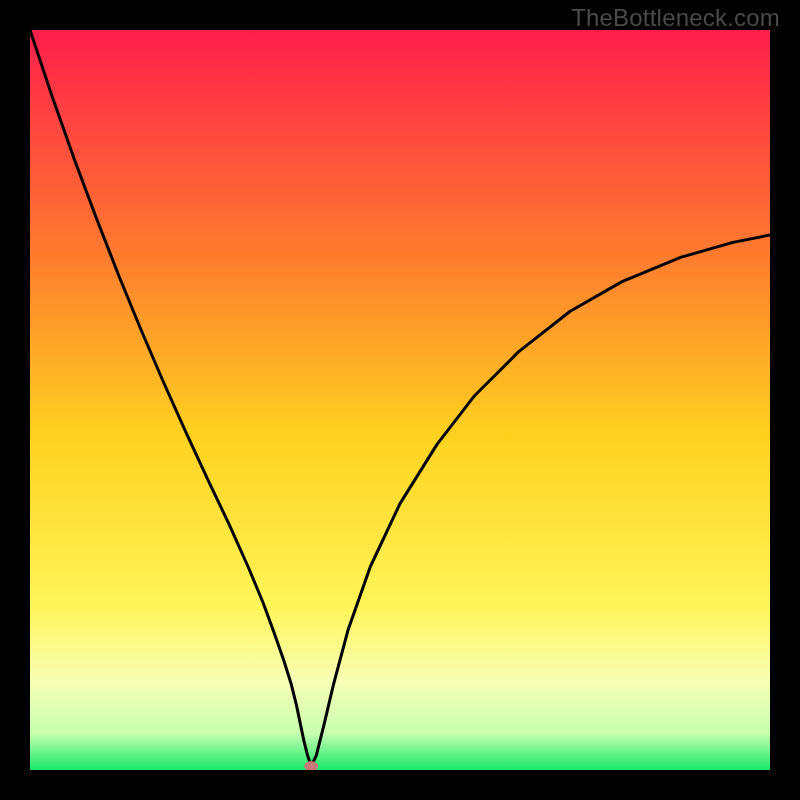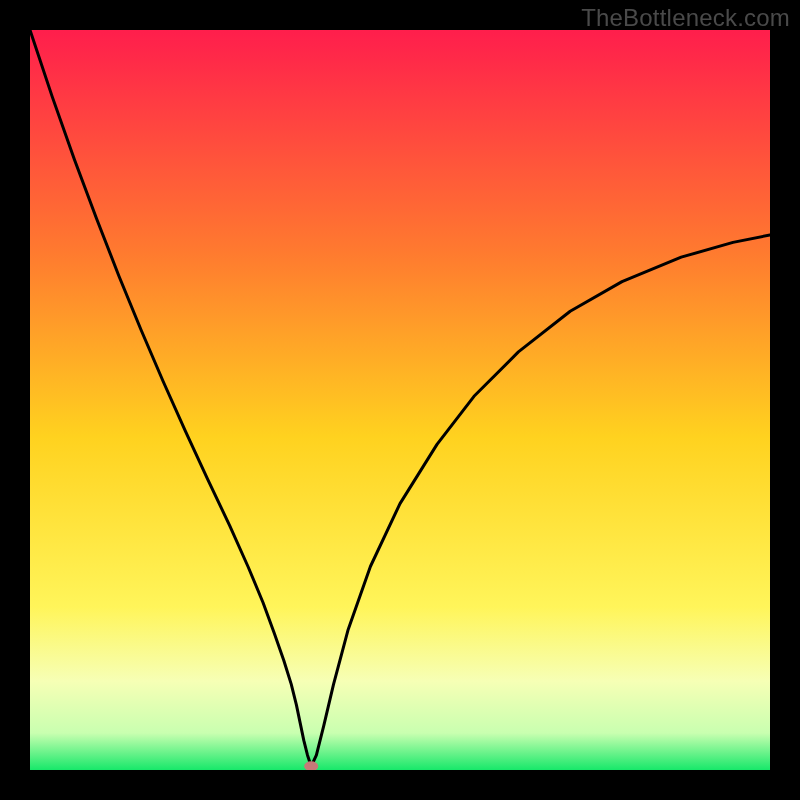--- a/index.html
+++ b/index.html
@@ -15,21 +15,21 @@
     position: absolute;
     left: 0;
     top: 0;
     width: 800px;
     height: 800px;
     background: #000;
   }
   .watermark {
     position: absolute;
     top: 4px;
-    right: 10px;
+    right: 20px;
     color: #4a4a4a;
     font-size: 24px;
     letter-spacing: 0.2px;
     font-weight: 400;
     z-index: 10;
   }
   .plot {
     position: absolute;
     left: 30px;
     top: 30px;

